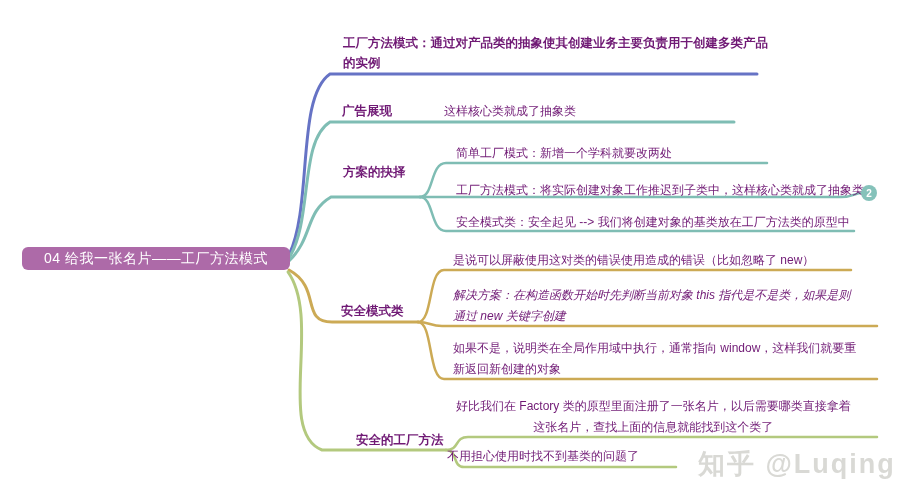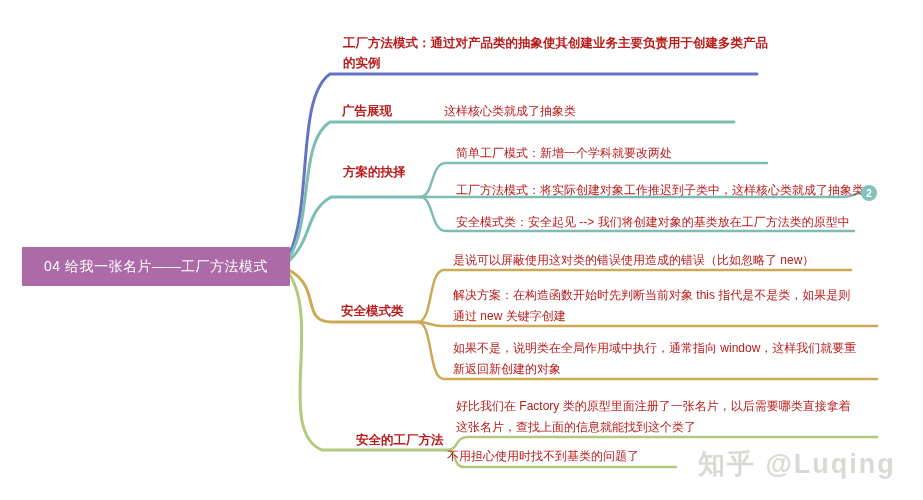--- a/index.html
+++ b/index.html
@@ -2,28 +2,28 @@
 <html><head>
 <meta charset="utf-8">
 <style>
   html,body{margin:0;padding:0;background:#ffffff;}
   #canvas{
     position:relative;width:923px;height:500px;background:#ffffff;
     font-family:"Liberation Sans","DejaVu Sans",sans-serif;overflow:hidden;
   }
   #connector-svg{position:absolute;left:0;top:0;z-index:0;}
   .node-text{
-    position:absolute;z-index:2;font-size:12px;color:#b91c1c;
+    position:absolute;z-index:2;font-size:12px;color:#701a75;
     line-height:20px;white-space:pre;
   }
   .bold{font-weight:700;font-size:12.5px;}
   .lh21{line-height:21px;}
   #root-node{
-    position:absolute;left:22px;top:247px;width:268px;height:39px;z-index:3;
-    background:#ad6aa8;border-radius:1px;color:#ffffff;
+    position:absolute;left:22px;top:247px;width:268px;height:23px;z-index:3;
+    background:#ad6aa8;border-radius:6px;color:#ffffff;
     display:flex;align-items:center;justify-content:center;
     font-size:14px;font-weight:500;letter-spacing:.5px;white-space:pre;
   }
   #badge{
     position:absolute;left:861px;top:185px;width:16px;height:16px;z-index:3;
     background:#85c2ba;border-radius:50%;color:#ffffff;
     display:flex;align-items:center;justify-content:center;
     font-size:10px;font-weight:700;
   }
   #watermark{
@@ -82,25 +82,25 @@
   <div class="node-text" style="left:444px;top:101px;">这样核心类就成了抽象类</div>
 
   <div class="node-text bold" style="left:343px;top:162px;">方案的抉择</div>
   <div class="node-text" style="left:456px;top:180px;">工厂方法模式：将实际创建对象工作推迟到子类中，这样核心类就成了抽象类</div>
   <div class="node-text" style="left:456px;top:143px;">简单工厂模式：新增一个学科就要改两处</div>
   <div class="node-text" style="left:456px;top:212px;">安全模式类：安全起见 --&gt; 我们将创建对象的基类放在工厂方法类的原型中</div>
   <div id="badge">2</div>
 
   <div class="node-text bold" style="left:341px;top:301px;">安全模式类</div>
   <div class="node-text" style="left:453px;top:250px;">是说可以屏蔽使用这对类的错误使用造成的错误（比如忽略了 new）</div>
-  <div class="node-text lh21" style="left:453px;top:285px;">解决方案：在构造函数开始时先判断当前对象 this 指代是不是类，如果是则
+  <div class="node-text lh21" style="left:453px;top:285px;font-style:italic;">解决方案：在构造函数开始时先判断当前对象 this 指代是不是类，如果是则
 通过 new 关键字创建</div>
   <div class="node-text lh21" style="left:453px;top:338px;">如果不是，说明类在全局作用域中执行，通常指向 window，这样我们就要重
 新返回新创建的对象</div>
 
   <div class="node-text bold" style="left:356px;top:430px;">安全的工厂方法</div>
-  <div class="node-text lh21" style="left:456px;top:396px;">好比我们在 Factory 类的原型里面注册了一张名片，以后需要哪类直接拿着
+  <div class="node-text lh21" style="left:456px;top:396px;text-align:center;">好比我们在 Factory 类的原型里面注册了一张名片，以后需要哪类直接拿着
 这张名片，查找上面的信息就能找到这个类了</div>
   <div class="node-text" style="left:447px;top:446px;">不用担心使用时找不到基类的问题了</div>
 
   <div id="watermark">知乎 @Luqing</div>
 
 </div>
 
 </body></html>

